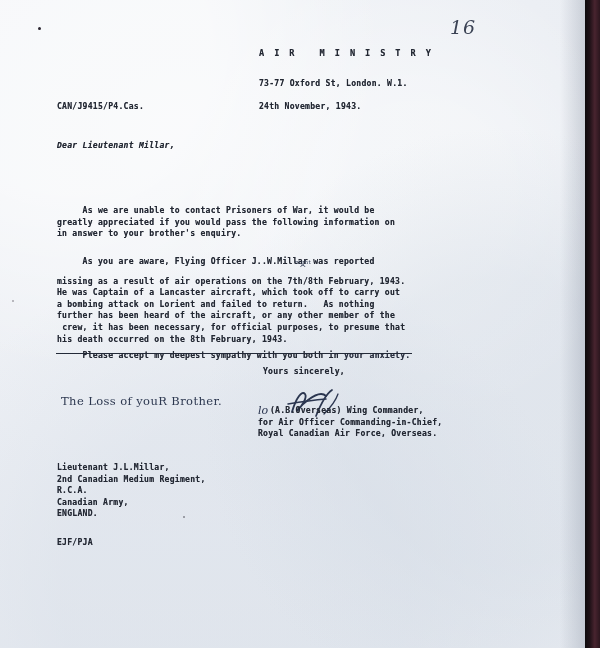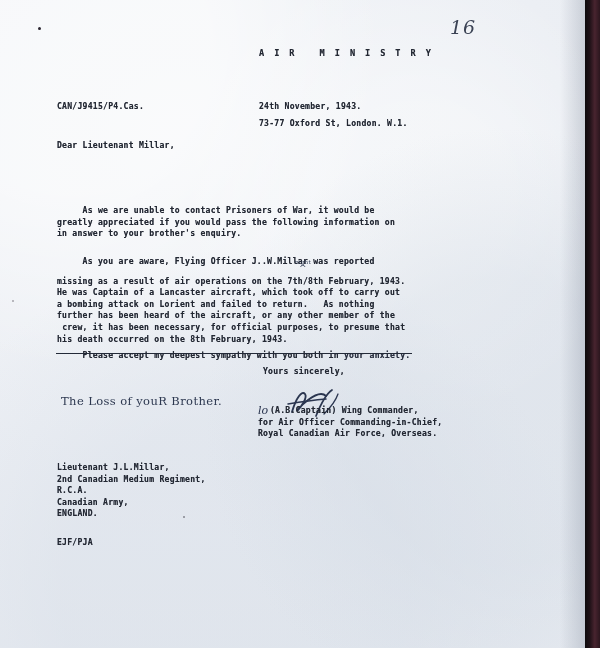--- a/index.html
+++ b/index.html
@@ -175,27 +175,27 @@
   <div id="paper">
 
     <div class="speck" style="left:38px;top:27px;width:3px;height:3px;"></div>
     <div class="speck" style="left:183px;top:516px;width:2px;height:2px;opacity:.5;"></div>
     <div class="speck" style="left:12px;top:300px;width:1.5px;height:1.5px;opacity:.35;"></div>
 
     <div class="hand" id="page-number" style="left:430px;top:16px;margin-left:20px;">16</div>
 
     <div class="typed spaced" style="left:259px;top:48px;font-size:8.6px;text-align:center;">A I R   M I N I S T R Y</div>
 
-    <div class="typed bold" style="left:259px;top:78px;margin-top:40px;">73-77 Oxford St, London. W.1.</div>
+    <div class="typed bold" style="left:259px;top:78px;">73-77 Oxford St, London. W.1.</div>
 
     <div class="typed bold" style="left:259px;top:101px;">24th November, 1943.</div>
 
     <div class="typed bold" style="left:57px;top:101px;">CAN/J9415/P4.Cas.</div>
 
-    <div class="typed bold" style="left:57px;top:140px;">Dear Lieutenant Millar,</div>
+    <div class="typed bold" style="left:57px;top:140px;font-style:italic;">Dear Lieutenant Millar,</div>
 
 
     <div class="blk" style="left:57px;top:205px;">
       <div class="typed bold" style="position:static;">     As we are unable to contact Prisoners of War, it would be</div>
       <div class="typed bold" style="position:static;">greatly appreciated if you would pass the following information on</div>
       <div class="typed bold" style="position:static;">in answer to your brother's enquiry.</div>
     </div>
 
     <div class="blk" style="left:57px;top:256px;">
       <div class="typed bold" style="position:static;">     As you are aware, Flying Officer J..W.Millar was reported</div>
@@ -221,21 +221,21 @@
     <svg id="signature" viewBox="0 0 70 30">
       <path d="M6,24 C10,10 16,2 19,6 C22,10 14,20 12,22 C10,24 14,18 22,12 C30,6 36,4 40,8" fill="none" stroke="#2b3650" stroke-width="1.9" stroke-linecap="round"></path>
       <path d="M2,16 C14,14 28,12 40,11" fill="none" stroke="#2b3650" stroke-width="1.5" stroke-linecap="round"></path>
       <path d="M30,28 C34,18 40,6 46,2" fill="none" stroke="#2b3650" stroke-width="1.7" stroke-linecap="round"></path>
       <path d="M38,26 C44,20 50,12 52,6" fill="none" stroke="#2b3650" stroke-width="1.3" stroke-linecap="round"></path>
     </svg>
 
     <div class="hand" id="sig-lo">lo</div>
 
     <div class="blk" style="left:270px;top:405px;">
-      <div class="typed bold" style="position:static;">(A.B.Captain) Wing Commander,</div>
+      <div class="typed bold" style="position:static;">(A.B.Overseas) Wing Commander,</div>
       <div class="typed bold" style="position:static;margin-left:-12px;">for Air Officer Commanding-in-Chief,</div>
       <div class="typed bold" style="position:static;margin-left:-12px;">Royal Canadian Air Force, Overseas.</div>
     </div>
 
     <div class="blk" style="left:57px;top:462px;">
       <div class="typed bold" style="position:static;">Lieutenant J.L.Millar,</div>
       <div class="typed bold" style="position:static;">2nd Canadian Medium Regiment,</div>
       <div class="typed bold" style="position:static;">R.C.A.</div>
       <div class="typed bold" style="position:static;">Canadian Army,</div>
       <div class="typed bold" style="position:static;">ENGLAND.</div>

